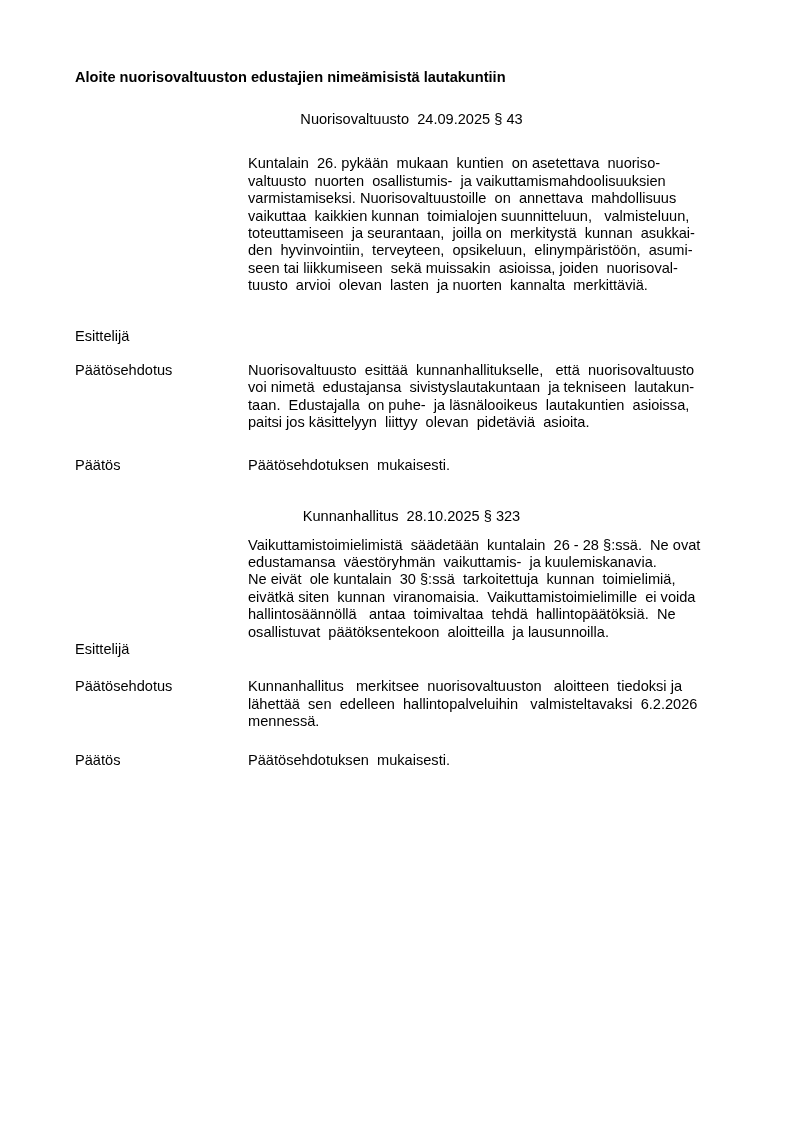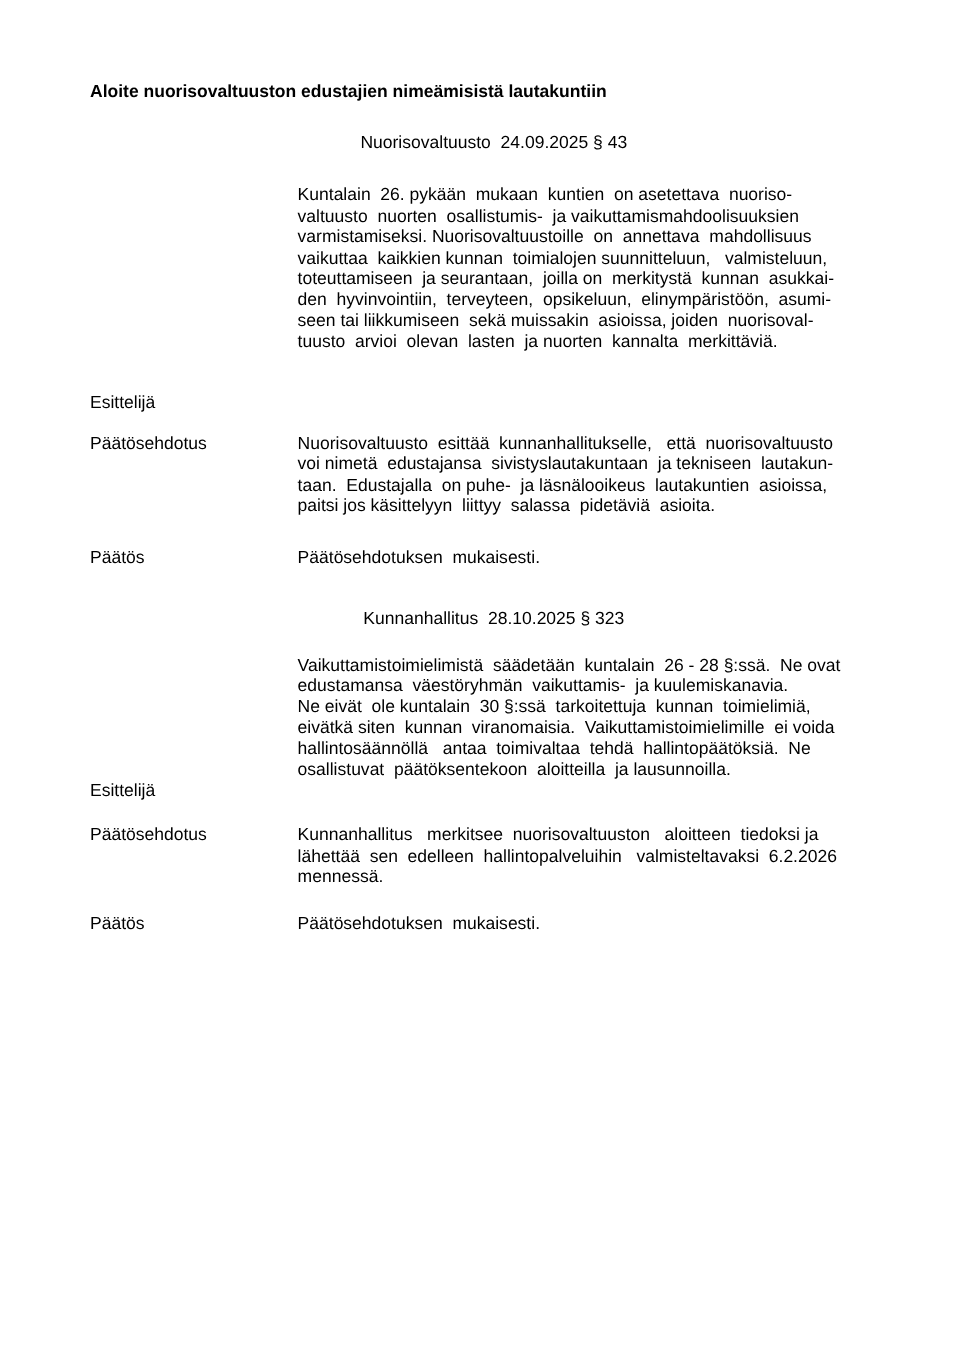--- a/index.html
+++ b/index.html
@@ -25,21 +25,21 @@
     font-size: 14.6px;
     line-height: 18px;
     margin: 0 0 25px 0;
     white-space: pre-wrap;
   }
   .meeting-heading {
     white-space: pre-wrap;
     text-align: center;
   }
   .heading-block-1 { margin-bottom: 27px; }
-  .heading-block-2 { margin-bottom: 21px; }
+  .heading-block-2 { margin-bottom: 11px; }
   .row {
     display: flex;
     align-items: flex-start;
   }
   .label-col {
     flex: 0 0 173px;
     width: 173px;
     font-weight: normal;
     white-space: pre-wrap;
   }
@@ -82,21 +82,21 @@
     <div class="row mb-17">
       <div class="label-col">Esittelijä</div>
       <div class="body-col"></div>
     </div>
 
     <div class="row mb-25">
       <div class="label-col">Päätösehdotus</div>
       <div class="body-col">Nuorisovaltuusto  esittää  kunnanhallitukselle,   että  nuorisovaltuusto
 voi nimetä  edustajansa  sivistyslautakuntaan  ja tekniseen  lautakun-
 taan.  Edustajalla  on puhe-  ja läsnälooikeus  lautakuntien  asioissa,
-paitsi jos käsittelyyn  liittyy  salassa  pidetäviä  asioita.</div>
+paitsi jos käsittelyyn  liittyy  olevan  pidetäviä  asioita.</div>
     </div>
 
     <div class="row mb-34">
       <div class="label-col">Päätös</div>
       <div class="body-col">Päätösehdotuksen  mukaisesti.</div>
     </div>
   </div>
 
   <div>
     <div class="heading-block-2">

